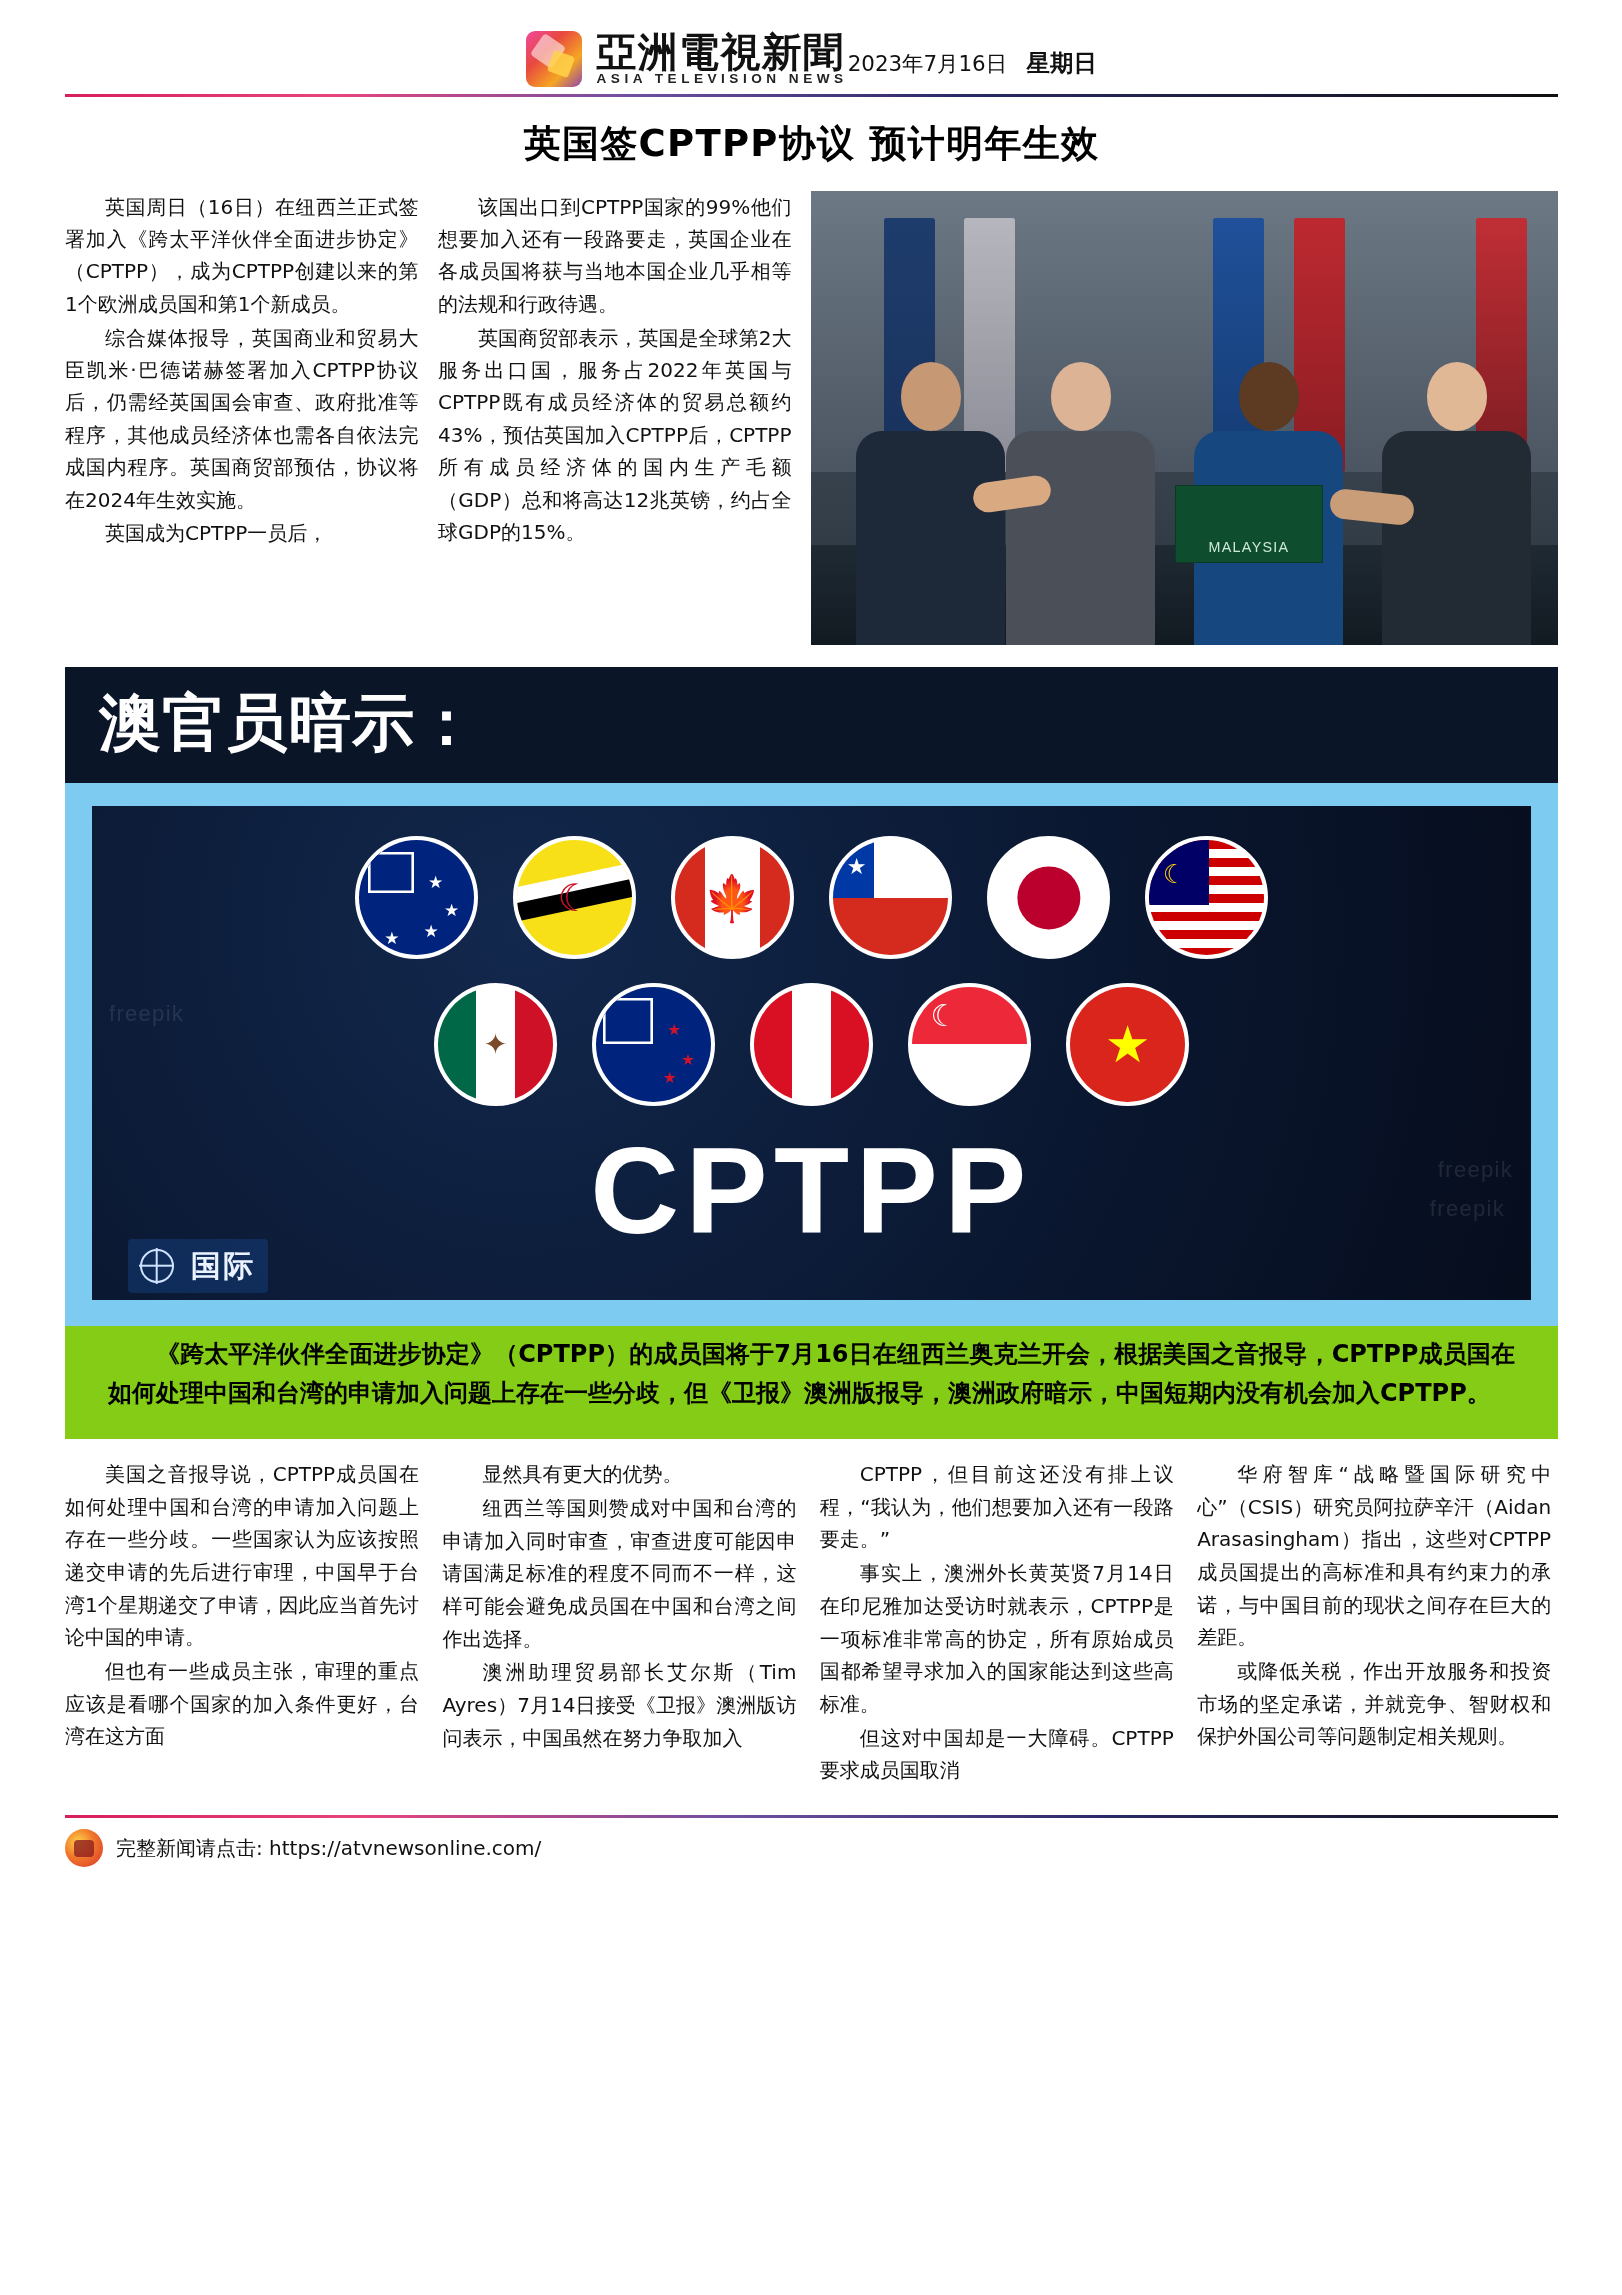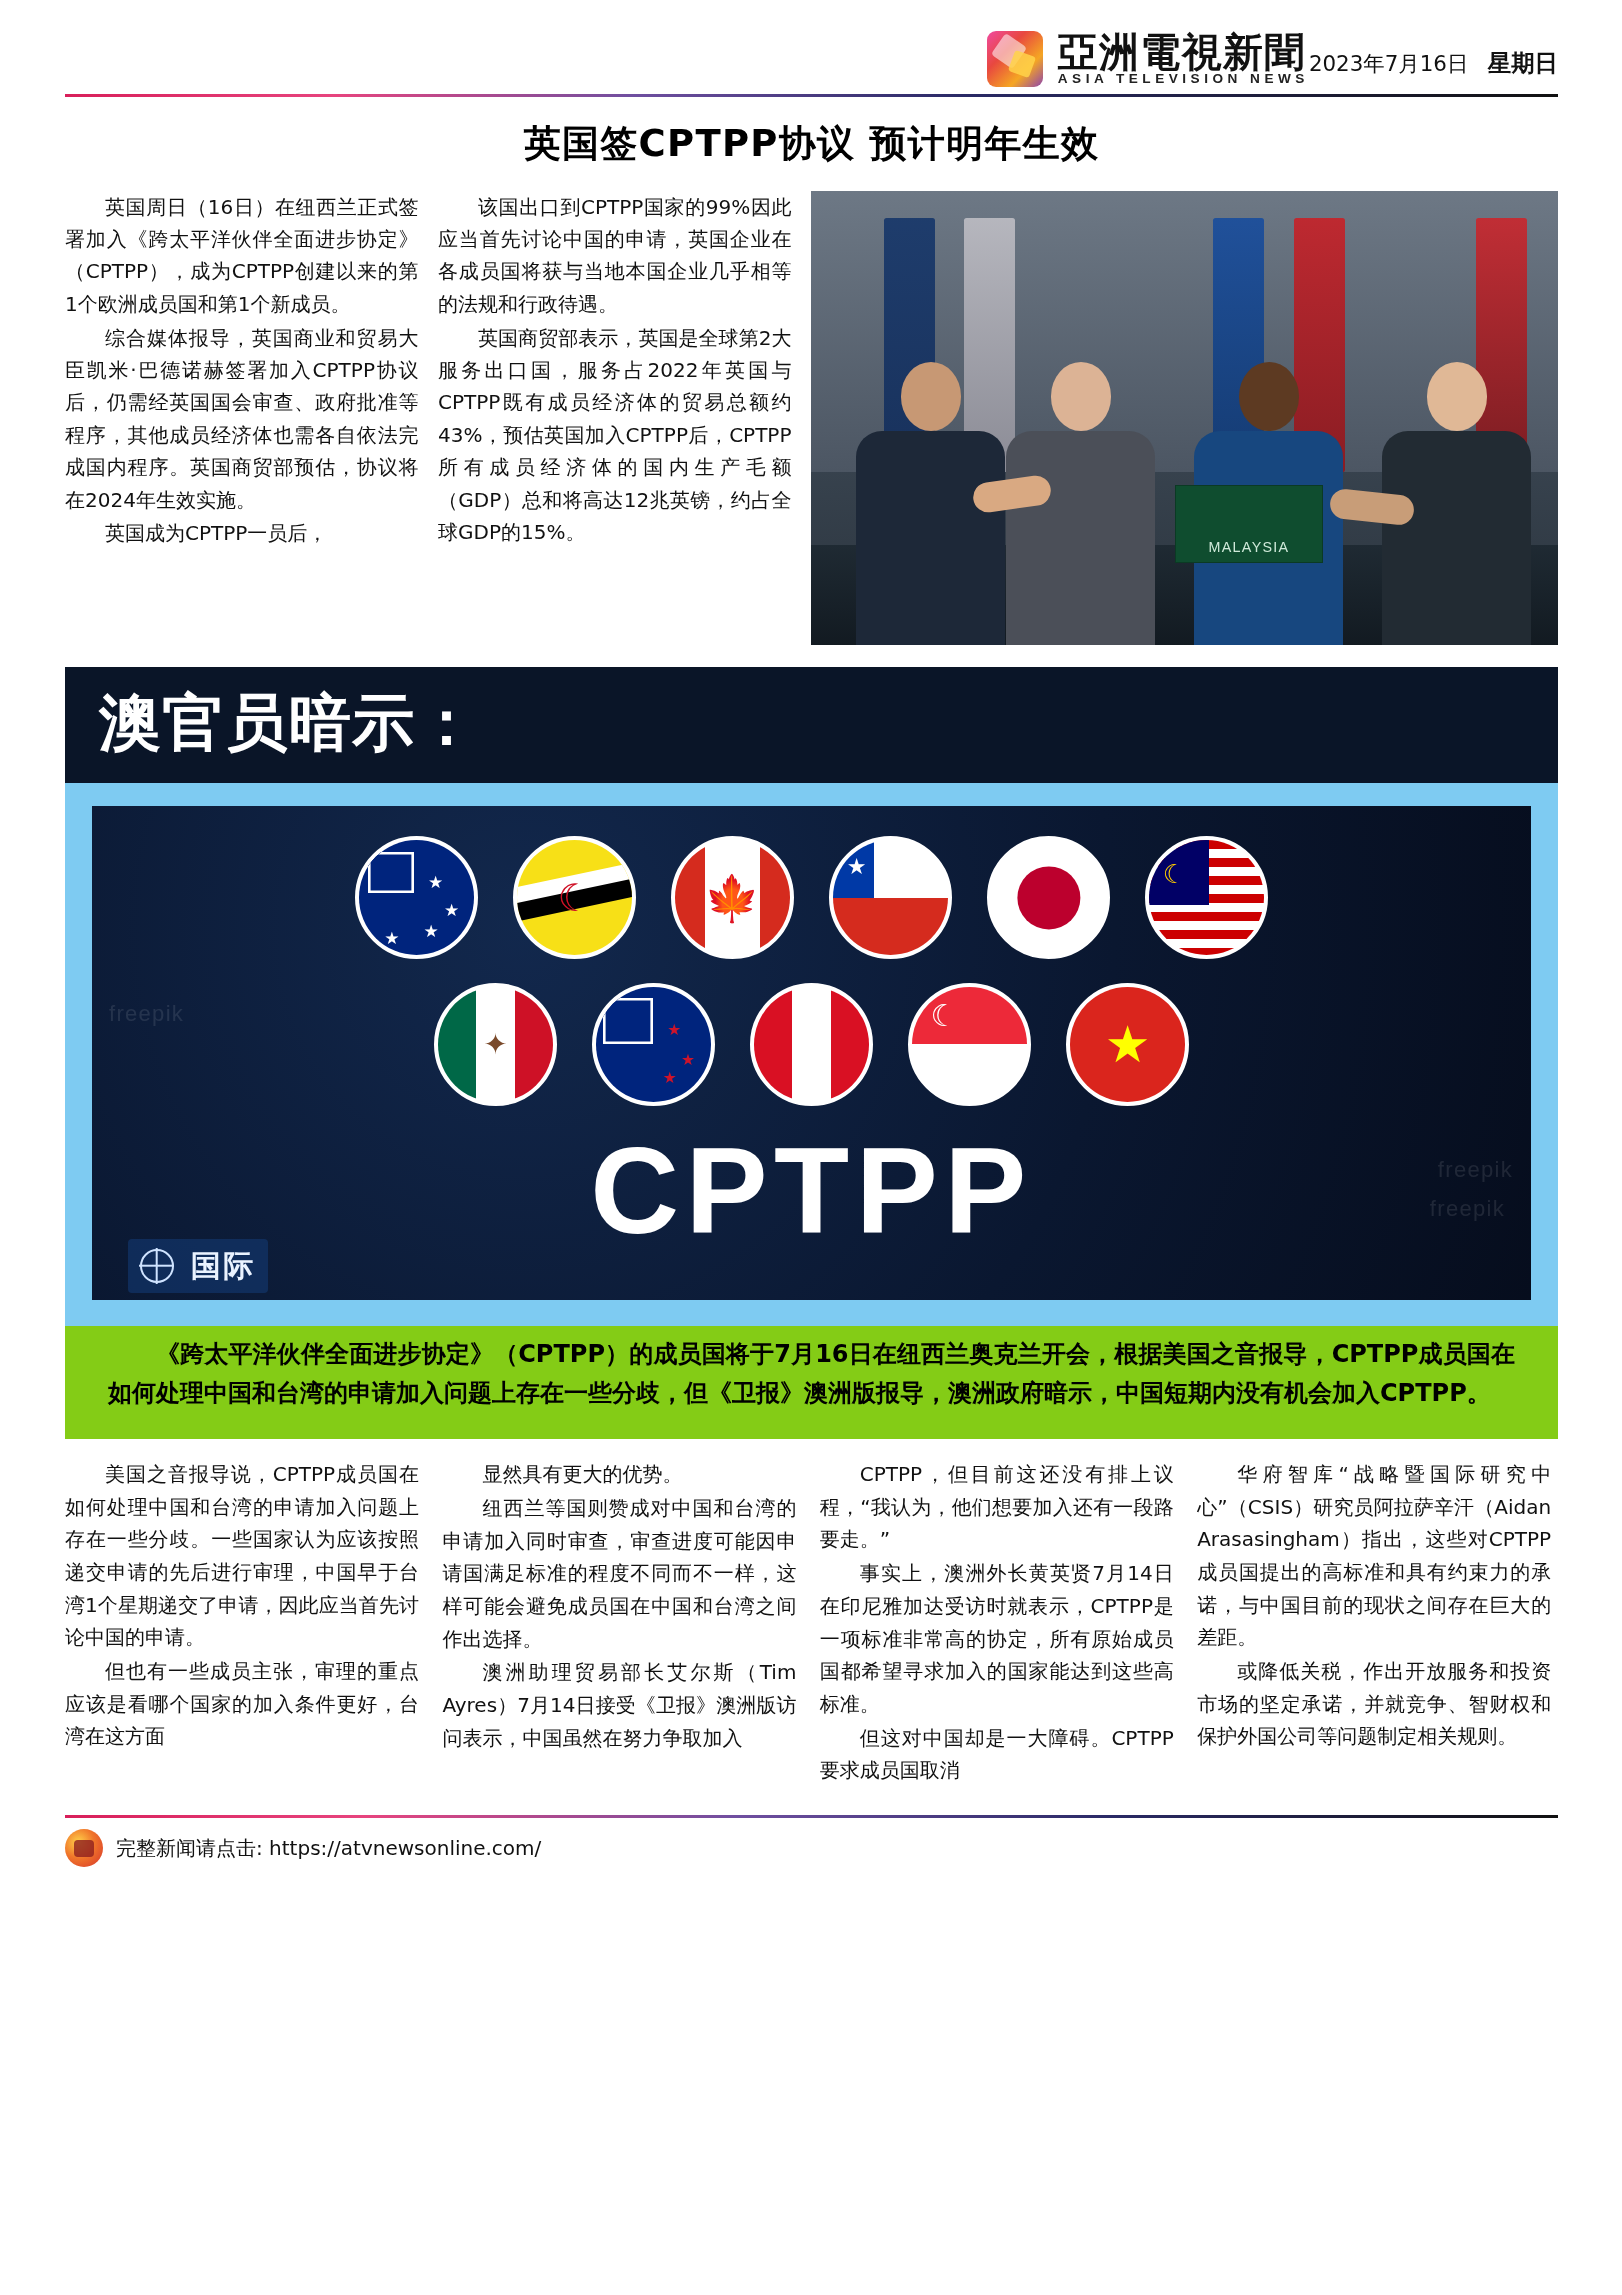--- a/index.html
+++ b/index.html
@@ -19,21 +19,21 @@
     width: 1623px;
     height: 2295px;
     position: relative;
     padding: 0 65px;
   }
 
   
   .masthead {
     display: flex;
     align-items: flex-end;
-    justify-content: flex-end;
+    justify-content: center;
     padding-top: 31px;
     padding-bottom: 6.5px;
   }
   .brand {
     display: flex;
     align-items: center;
     gap: 14.3px;
   }
   .brand-logo {
     width: 56px;
@@ -454,21 +454,21 @@
 
   <div class="headline1">英国签CPTPP协议 预计明年生效</div>
 
   <div class="topstory">
     <div class="col">
       <p>英国周日（16日）在纽西兰正式签署加入《跨太平洋伙伴全面进步协定》（CPTPP），成为CPTPP创建以来的第1个欧洲成员国和第1个新成员。</p>
       <p>综合媒体报导，英国商业和贸易大臣凯米·巴德诺赫签署加入CPTPP协议后，仍需经英国国会审查、政府批准等程序，其他成员经济体也需各自依法完成国内程序。英国商贸部预估，协议将在2024年生效实施。</p>
       <p>英国成为CPTPP一员后，</p>
     </div>
     <div class="col">
-      <p>该国出口到CPTPP国家的99%因此应当首先讨论中国的申请，英国企业在各成员国将获与当地本国企业几乎相等的法规和行政待遇。</p>
+      <p>该国出口到CPTPP国家的99%他们想要加入还有一段路要走，英国企业在各成员国将获与当地本国企业几乎相等的法规和行政待遇。</p>
       <p>英国商贸部表示，英国是全球第2大服务出口国，服务占2022年英国与CPTPP既有成员经济体的贸易总额约43%，预估英国加入CPTPP后，CPTPP所有成员经济体的国内生产毛额（GDP）总和将高达12兆英镑，约占全球GDP的15%。</p>
     </div>
     <div class="photo">
       <div class="ph-bg"></div>
       <div class="ph-wall"></div>
       <div class="ph-flag ph-f1"></div>
       <div class="ph-flag ph-f2"></div>
       <div class="ph-flag ph-f3"></div>
       <div class="ph-flag ph-f4"></div>
       <div class="ph-flag ph-f5"></div>

